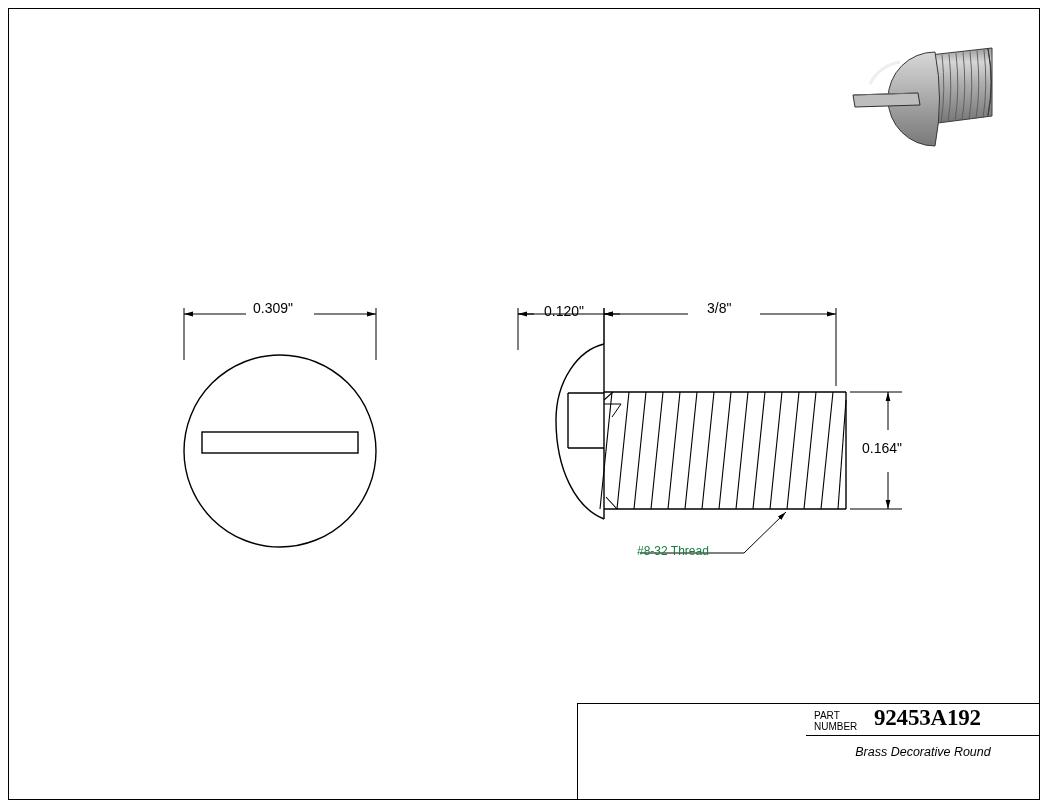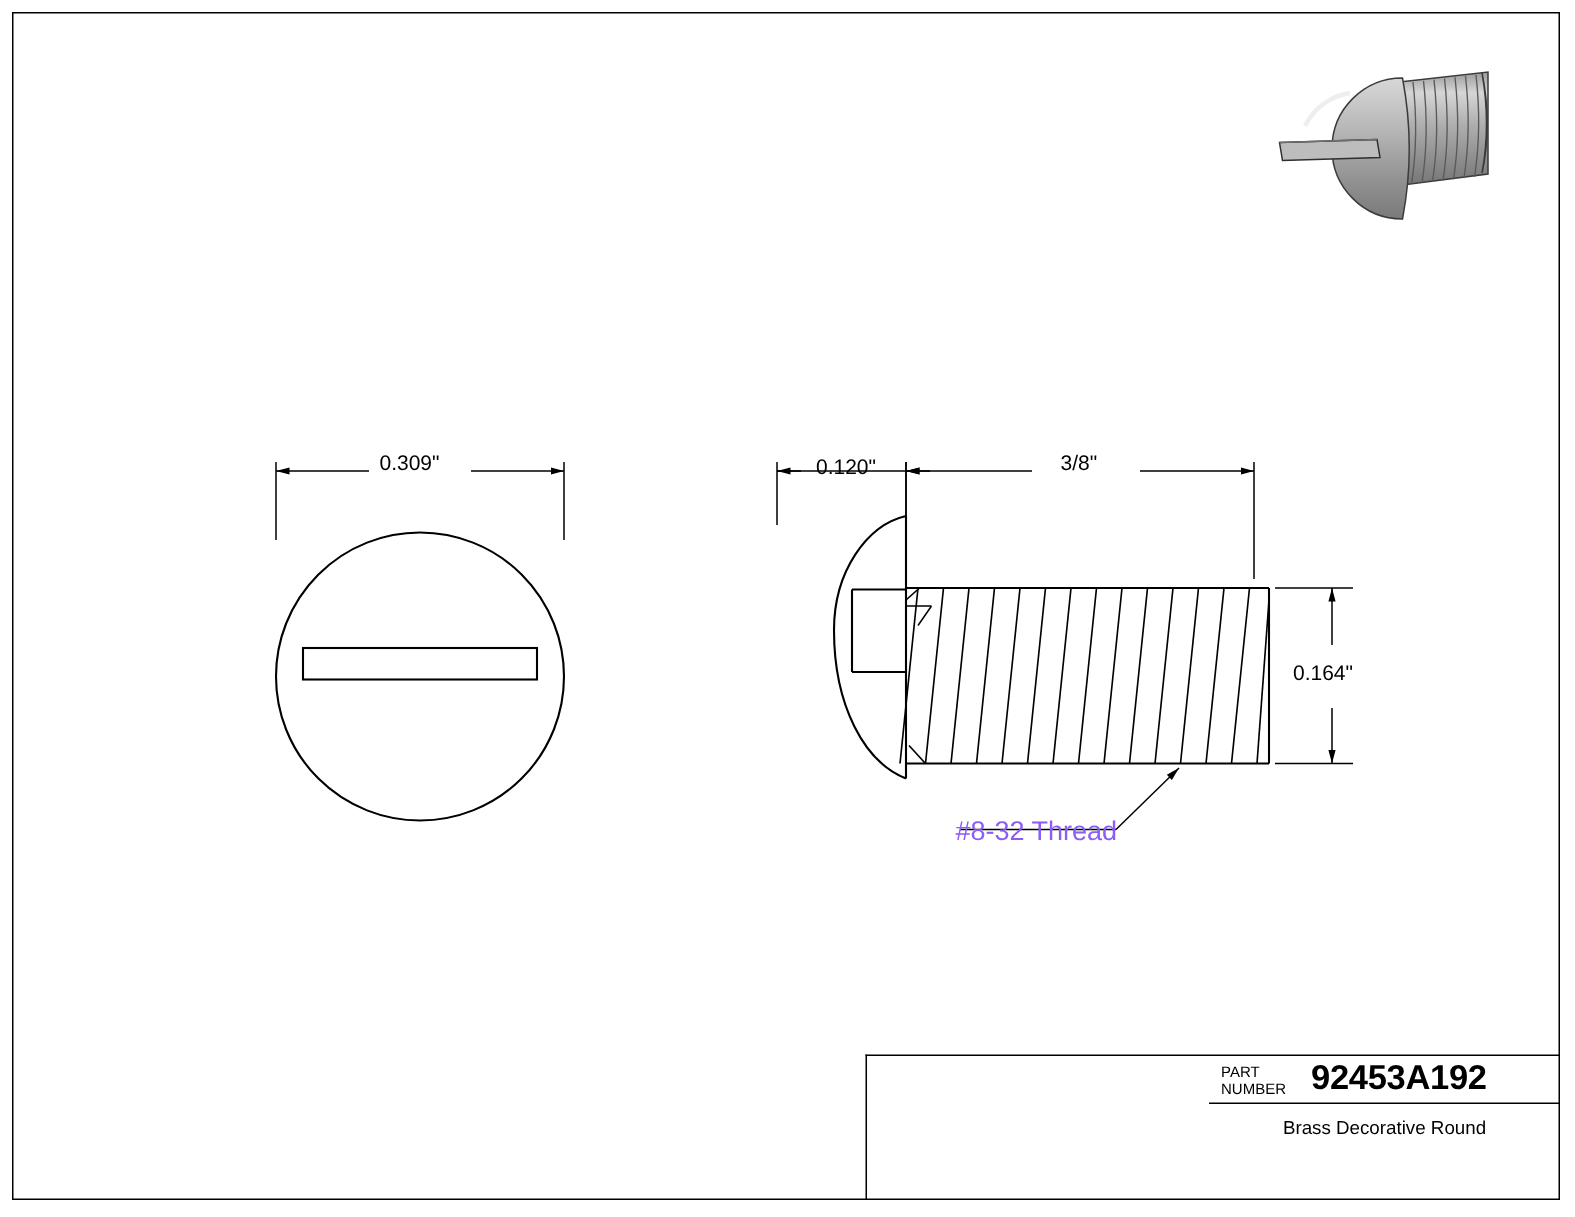--- a/index.html
+++ b/index.html
@@ -27,22 +27,22 @@
     box-sizing: border-box;
   }
   .dim-text {
     position: absolute;
     font-size: 14px;
     color: #000;
     white-space: nowrap;
   }
   .label-text {
     position: absolute;
-    font-size: 18px;
-    color: #8b5cf6;
+    font-size: 12px;
+    color: #15803d;
     white-space: nowrap;
   }
   
   .titleblock {
     position: absolute;
     left: 577px;
     top: 703px;
     width: 463px;
     height: 97px;
     border-top: 1.5px solid #000;
@@ -136,21 +136,21 @@
     top: 6px;
     font-size: 10px;
     line-height: 11px;
     color: #000;
     text-align: left;
   }
   .tb-partnum {
     position: absolute;
     left: 68px;
     top: 1px;
-    font-family: Liberation Sans, sans-serif;
+    font-family: Liberation Serif, serif;
     font-weight: bold;
     font-size: 23px;
     color: #000;
     letter-spacing: -0.2px;
   }
   .tb-hsep {
     position: absolute;
     left: 0;
     top: 31px;
     width: 234px;
@@ -158,20 +158,21 @@
   }
   .tb-desc {
     position: absolute;
     left: 0;
     top: 40px;
     width: 234px;
     text-align: center;
     font-size: 12.5px;
     line-height: 17px;
     color: #000;
+    font-style: italic;
   }
   svg.overlay {
     position: absolute;
     left: 0;
     top: 0;
     width: 1050px;
     height: 811px;
   }
 </style>
 </head>

